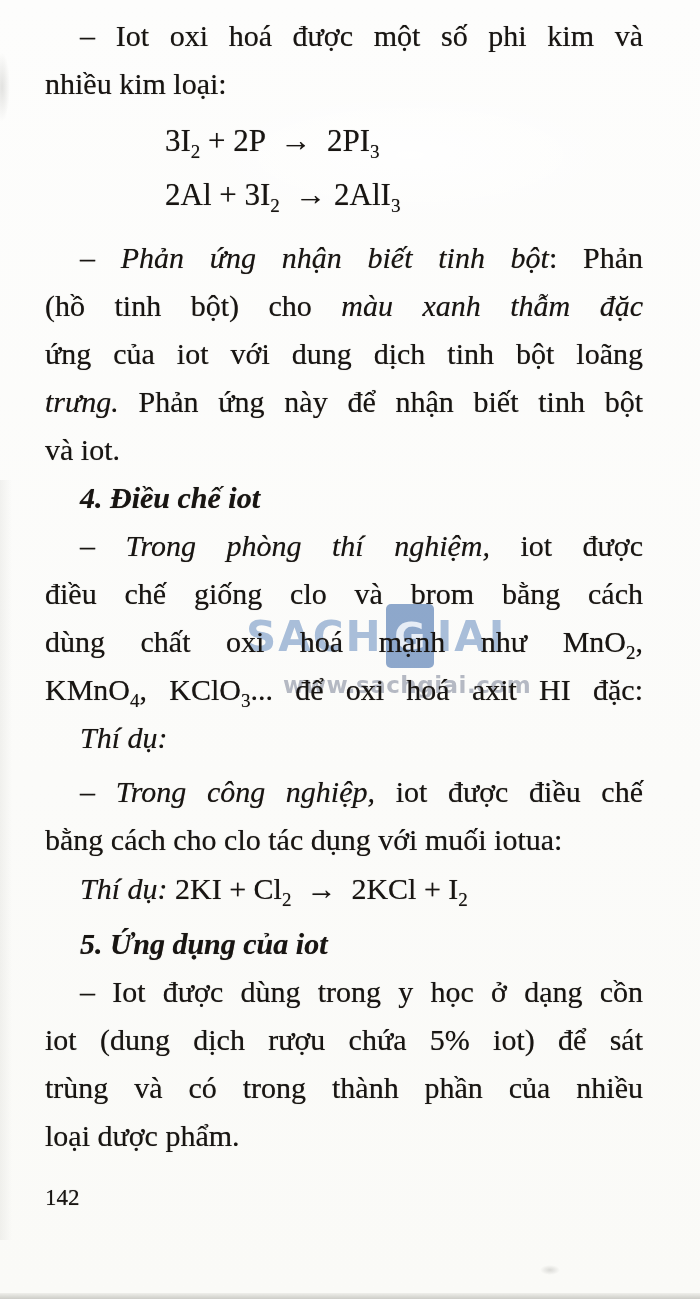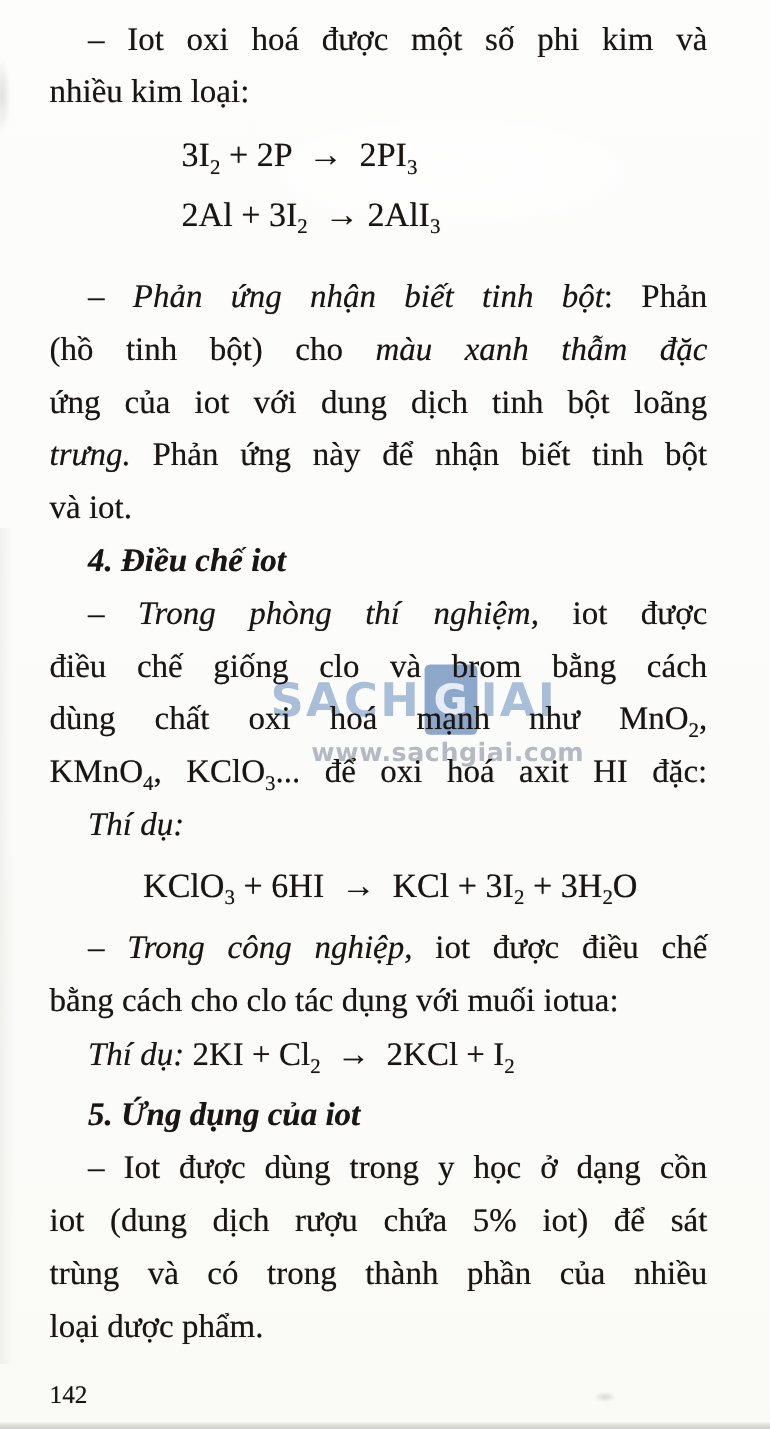--- a/index.html
+++ b/index.html
@@ -81,21 +81,21 @@
   .eq {
     font-size: 31px; line-height: 54px; height: 54px;
     white-space: pre;
   }
   .eq-ind { padding-left: 120px; }
   .eq3 { margin-top: 4px; padding-left: 85px; }
 
   .heading {
     font-weight: 700; font-size: 30px; line-height: 48px; padding-left: 35px; font-style: italic;
   }
-  .p2 { margin-top: 24px; }
+  .p2 { margin-top: 12px; }
   .p4 { margin-top: 6px; font-family: Liberation Serif, serif; }
   .h5 { margin-top: 6px; }
   .thidu2-line { white-space: pre; font-size: 30px; line-height: 50px; height: 50px; padding-left: 35px; }
 
   .page-number {
     margin-top: 18px; font-size: 23px; line-height: 40px;
   }
 </style>
 </head>
 <body>
@@ -141,21 +141,20 @@
 
     <div>
       <div class="line jl ind"><span>– </span><span class="it">Trong phòng thí nghiệm,</span><span> iot được</span></div>
       <div class="line jl">điều chế giống clo và brom bằng cách</div>
       <div class="line jl"><span>dùng chất oxi hoá mạnh như MnO</span><sub>2</sub><span>,</span></div>
       <div class="line jl"><span>KMnO</span><sub>4</sub><span>, KClO</span><sub>3</sub><span>... để oxi hoá axit HI đặc:</span></div>
     </div>
 
     <div class="line ind it">Thí dụ:</div>
 
-    <div class="eq eq3"><span>KClO</span><sub>3</sub><span> + 6HI  →  KCl + 3I</span><sub>2</sub><span> + 3H</span><sub>2</sub><span>O</span></div>
 
     <div class="p4">
       <div class="line jl ind"><span>– </span><span class="it">Trong công nghiệp,</span><span> iot được điều chế</span></div>
       <div class="line">bằng cách cho clo tác dụng với muối iotua:</div>
     </div>
 
     <div class="thidu2-line"><span class="it">Thí dụ:</span><span> 2KI + Cl</span><sub>2</sub><span>  →  2KCl + I</span><sub>2</sub></div>
 
     <div class="heading h5">5. Ứng dụng của iot</div>
 

